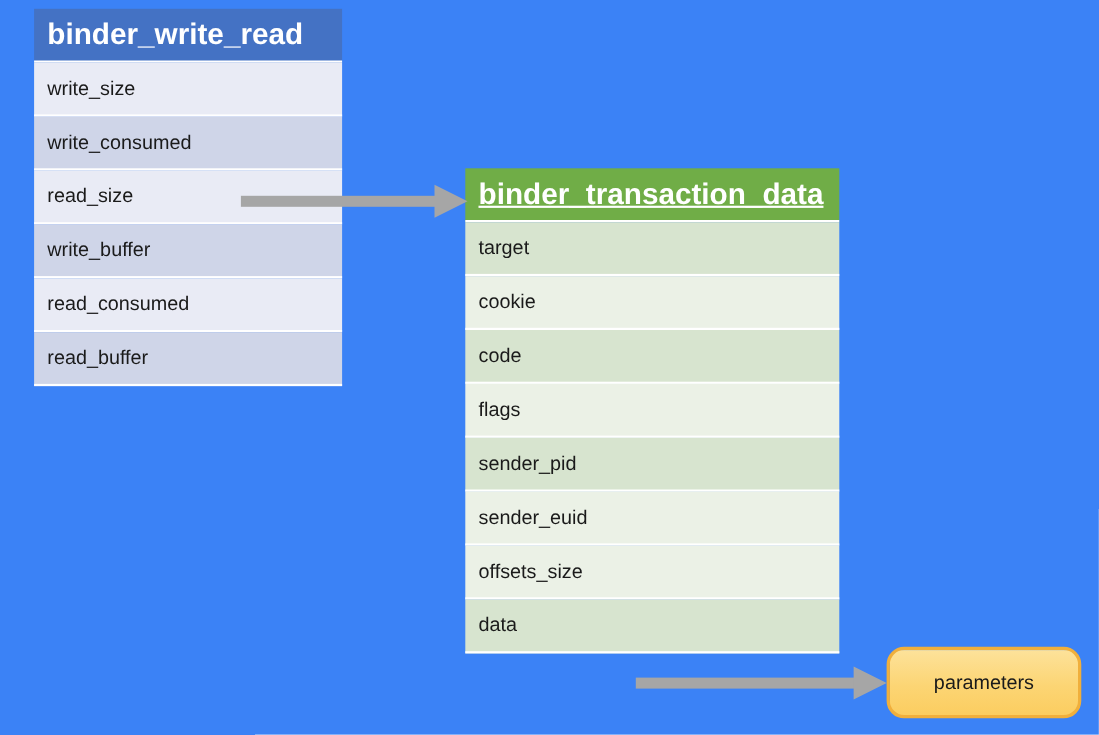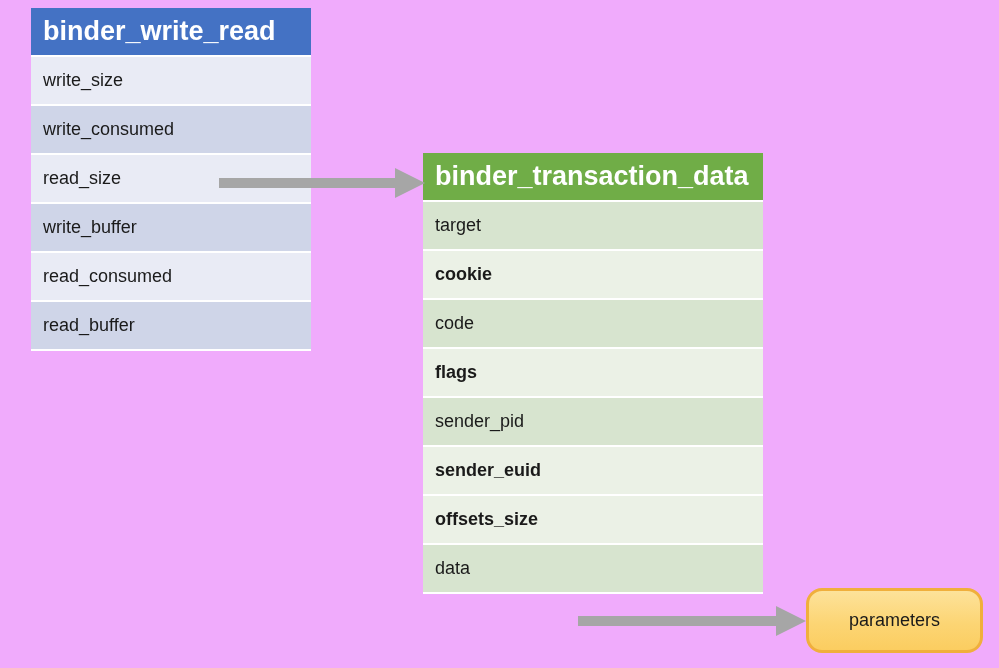--- a/index.html
+++ b/index.html
@@ -5,21 +5,21 @@
   html, body {
     margin: 0;
     padding: 0;
     background: #ffffff;
     font-family: "Liberation Sans", sans-serif;
   }
   .canvas {
     position: relative;
     width: 999px;
     height: 668px;
-    background: #f0abfc;
+    background: #3b82f6;
     overflow: hidden;
   }
 
   
   .struct-table {
     position: absolute;
     display: flex;
     flex-direction: column;
   }
   .struct-header {
@@ -44,23 +44,23 @@
 
   #left-table  { left: 31px;  top: 8px;   width: 280px; }
   #left-table .struct-header { background: #4472c4; }
   #left-table .struct-row:nth-child(odd)  { background: #cfd5e8; } 
   #left-table .struct-row:nth-child(even) { background: #e9ebf5; }
   
   #left-table .band-dark  { background: #cfd5e8; }
   #left-table .band-light { background: #e9ebf5; }
 
   #right-table { left: 423px; top: 153px; width: 340px; }
-  #right-table .struct-header { background: #70ad47; }
+  #right-table .struct-header { background: #70ad47; text-decoration: underline; }
   #right-table .band-dark  { background: #d7e4cf; }
-  #right-table .band-light { background: #ebf1e6; font-weight: bold; }
+  #right-table .band-light { background: #ebf1e6; }
 
   
   .arrow-svg { position: absolute; overflow: visible; }
 
   
   .callout {
     position: absolute;
     left: 806px;
     top: 588px;
     width: 177px;

